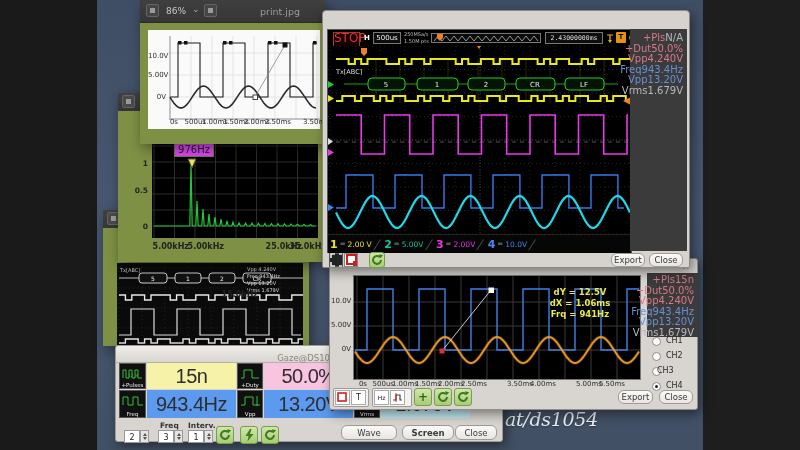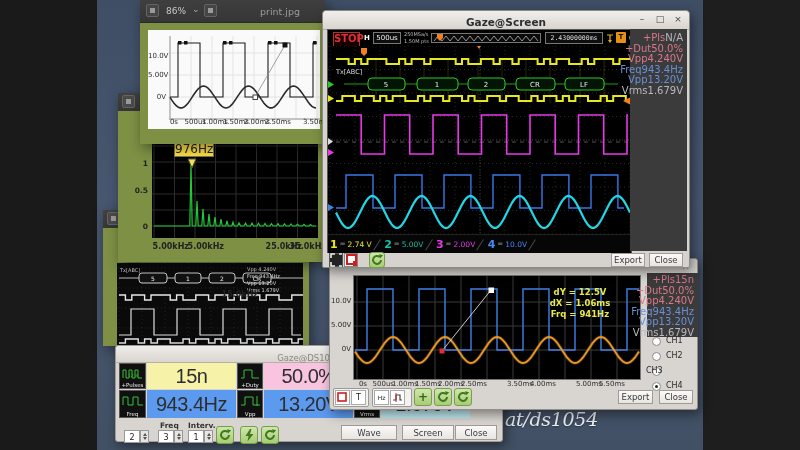--- a/index.html
+++ b/index.html
@@ -16,39 +16,39 @@
   
   .win{position:absolute;box-shadow:3px 4px 12px rgba(0,0,0,.45);}
   .tbtn{position:absolute;width:13px;height:13px;background:#4a4a4a;border:1px solid #636363;
         border-radius:2px;box-sizing:border-box;}
   .tbtn::after{content:"";position:absolute;left:3px;top:3px;width:5px;height:5px;background:#9a9a9a;}
   .gray-win{background:#d8d5d0;border:1px solid #97938c;border-radius:3px;box-sizing:border-box;}
   .tb-light{position:absolute;left:0;top:0;right:0;height:16px;
             background:linear-gradient(#efedea,#d9d6d1);border-bottom:1px solid #b5b1aa;
             border-radius:3px 3px 0 0;text-align:center;}
   .btn{position:absolute;background:linear-gradient(#fbfaf9,#e8e5e1);border:1px solid #a09c95;
-       border-radius:0;font-size:8.5px;color:#3a3a3a;text-align:center;box-sizing:border-box;}
+       border-radius:6px;font-size:8.5px;color:#3a3a3a;text-align:center;box-sizing:border-box;}
   .gbtn{position:absolute;background:linear-gradient(#cfe6ad,#a8cc74);border:1px solid #769e4b;
         border-radius:3px;box-sizing:border-box;display:flex;align-items:center;justify-content:center;}
   .ticklabel{position:absolute;font-size:7.5px;color:#2e2e2e;text-align:right;}
   .yl{position:absolute;font-size:7.5px;color:#2e2e2e;text-align:right;}
   
   .w1{left:140px;top:0;width:185px;height:144px;background:#7d9044;}
   .w1 .tb{height:22px;background:linear-gradient(#3f3f3f,#363636);border-bottom:1px solid #2a2a2a;position:relative;}
   .w1 .panel{position:absolute;left:8px;top:30px;width:172px;height:99px;background:#fafafa;}
   .zoomtxt{position:absolute;font-size:9px;color:#c8c8c8;}
   .w1title{position:absolute;left:100px;top:6px;width:80px;text-align:center;font-size:9.5px;color:#9b9b9b;}
   
   .w2{left:118px;top:93px;width:204px;height:169px;background:#7d9044;}
   .w2 .tb{height:18px;background:linear-gradient(#414141,#353535);position:relative;}
   .w2 .fftbox{position:absolute;left:34px;top:46px;width:166px;height:99px;background:#000;}
   .w2 .yl{color:#222;font-weight:bold;}
   .w2 .ticklabel{color:#222;font-weight:bold;font-size:8px;}
-  .tooltip{position:absolute;left:56px;top:49px;width:38px;height:13px;background:#fde047;
-           border:1px solid #77774a;font-size:12px;color:#222;text-align:center;line-height:13px;}
+  .tooltip{position:absolute;left:56px;top:49px;width:38px;height:13px;background:#d946ef;
+           border:1px solid #77774a;font-size:10px;color:#222;text-align:center;line-height:13px;}
   
   .w3{left:103px;top:210px;width:206px;height:136px;background:#7d9044;}
   .w3 .tb{height:18px;background:linear-gradient(#414141,#353535);position:relative;}
   .w3 .content{position:absolute;left:14px;top:53px;width:186px;height:83px;background:#0a0a0a;overflow:hidden;}
   
   .w4{left:322px;top:10px;width:368px;height:258px;background:#d6d3cf;border:1px solid #8d8982;
       border-radius:4px 4px 2px 2px;box-sizing:border-box;}
   .w4 .tb{position:absolute;left:0;top:0;right:0;height:18px;
           background:linear-gradient(#f1efec,#d8d5d0);border-bottom:1px solid #b3afa8;
           border-radius:4px 4px 0 0;text-align:center;}
@@ -332,21 +332,21 @@
         <svg width="14" height="14">
           <use href="#ico-bolt"></use>
         </svg>
       </span>
     <span class="gbtn" style="left:145px;top:80px;width:18px;height:18px;">
         <svg width="14" height="14">
           <use href="#ico-refresh"></use>
         </svg>
       </span>
     <span class="btn" style="left:225px;top:79px;width:56px;height:15px;line-height:14px;">Wave</span>
-    <span class="btn" style="left:286px;top:79px;width:52px;height:15px;line-height:14px;">Screen</span>
+    <span class="btn" style="left:286px;top:79px;width:52px;height:15px;line-height:14px;font-weight:bold;">Screen</span>
     <span class="btn" style="left:339px;top:79px;width:42px;height:15px;line-height:14px;">Close</span>
   </div>
 
   <div class="win w6">
     <span class="abs" style="left:352px;top:2px;font-size:9px;color:#555;">×</span>
     <div class="plot">
       <svg width="286" height="103">
         <g>
             <line x1="3" x2="3" y1="0" y2="103" stroke="#3a3a3a" stroke-width="1"></line>
             <line x1="29" x2="29" y1="0" y2="103" stroke="#3a3a3a" stroke-width="1"></line>
@@ -415,21 +415,21 @@
       <div class="mrow">
           <span class="c-gray">Vrms</span>
           <span class="c-gray">1.679V</span>
         </div>
     </div>
     <span class="radio" style="left:322px;top:78px;"></span>
     <span class="radlbl" style="left:336px;top:77px;">CH1</span>
     <span class="radio" style="left:322px;top:93px;"></span>
     <span class="radlbl" style="left:336px;top:92px;">CH2</span>
     <span class="radio" style="left:322px;top:108px;"></span>
-    <span class="radlbl" style="left:316px;top:107px;">CH3</span>
+    <span class="radlbl" style="left:327px;top:107px;">CH3</span>
     <span class="radio on" style="left:322px;top:123px;"></span>
     <span class="radlbl" style="left:336px;top:122px;">CH4</span>
     <div class="igroup" style="left:3px;top:129px;width:36px;">
       <span class="mini">
           <svg width="11" height="11">
             <rect x="1" y="1" width="8" height="8" fill="none" stroke="#cc2020" stroke-width="1.6"></rect>
           </svg>
         </span>
       <span class="mini">T</span>
     </div>
@@ -451,29 +451,23 @@
     <span class="gbtn" style="left:124px;top:129px;width:18px;height:18px;">
         <svg width="14" height="14">
           <use href="#ico-refresh"></use>
         </svg>
       </span>
     <span class="btn" style="left:288px;top:131px;width:35px;height:14px;line-height:13px;">Export</span>
     <span class="btn" style="left:329px;top:131px;width:34px;height:14px;line-height:13px;">Close</span>
   </div>
 
   <div class="win w4">
-    <div class="tb">
-      <span class="t">Gaze@Screen</span>
-      <span class="capbtn" style="left:312px;">–</span>
-      <span class="capbtn" style="left:330px;">□</span>
-      <span class="capbtn" style="left:348px;">×</span>
-    </div>
     <div class="scope">
       <div class="stopbar">
-        <span class="sbox" style="left:5px;top:2px;width:27px;height:20px;border-color:#a33;color:#e03030;font-weight:bold;font-size:10px;line-height:11px;background:#180000;">STOP</span>
+        <span class="sbox" style="left:5px;top:2px;width:27px;height:20px;border-color:#a33;color:#e03030;font-weight:normal;font-size:12px;line-height:11px;background:#180000;">STOP</span>
         <span class="abs" style="left:36px;top:4px;font-weight:bold;color:#fff;">H</span>
         <span class="sbox" style="left:45px;top:2px;width:28px;height:12px;line-height:11px;color:#eee;">500us</span>
         <span class="abs" style="left:76px;top:1px;font-size:5px;color:#bbb;">250MSa/s</span>
         <span class="abs" style="left:76px;top:8px;font-size:5px;color:#bbb;">1.50M pts</span>
         <span class="sbox" style="left:103px;top:3px;width:110px;height:10px;background:#0a0a0a;">
           <svg width="108" height="9">
               <path d="M2,7l4,-5 4,5 4,-5 4,5 4,-5 4,5 4,-5 4,5 4,-5 4,5 4,-5 4,5 4,-5 4,5 4,-5 4,5 4,-5 4,5 4,-5 4,5 4,-5 4,5 4,-5 4,5 4,-5 4,5" fill="none" stroke="#b8b8b8" stroke-width="0.8"></path>
               <polygon points="5,0 11,0 11,4 8,7 5,4" fill="#f08020"></polygon>
             </svg>
         </span>
@@ -543,21 +537,21 @@
           <polygon points="0,103 0,110 6,106.5" fill="#e838e8"></polygon>
           <polygon points="0,158 0,165 6,161.5" fill="#3888e8"></polygon>
           <polygon points="303,51 303,59 295,55" fill="#f08020"></polygon>
           <polygon points="33,2 39,2 39,7 36,10 33,7" fill="#f08020"></polygon>
           <polygon points="149,0 153,0 151,3" fill="#f08020"></polygon>
         </g>
       </svg>
       <div class="chanbar">
         <span class="chnum" style="color:#e8e820;">1</span>
           <span class="cheq">=</span>
-          <span class="chval" style="color:#e8e820;">2.74 V</span>
+          <span class="chval" style="color:#e8e820;">2.00 V</span>
           <span class="chslash">/</span>
         <span class="chnum" style="color:#18c0a0;">2</span>
           <span class="cheq">=</span>
           <span class="chval" style="color:#18c0a0;">5.00V</span>
           <span class="chslash">/</span>
         <span class="chnum" style="color:#e838e8;">3</span>
           <span class="cheq">=</span>
           <span class="chval" style="color:#e838e8;">2.00V</span>
           <span class="chslash">/</span>
         <span class="chnum" style="color:#4888f0;">4</span>

